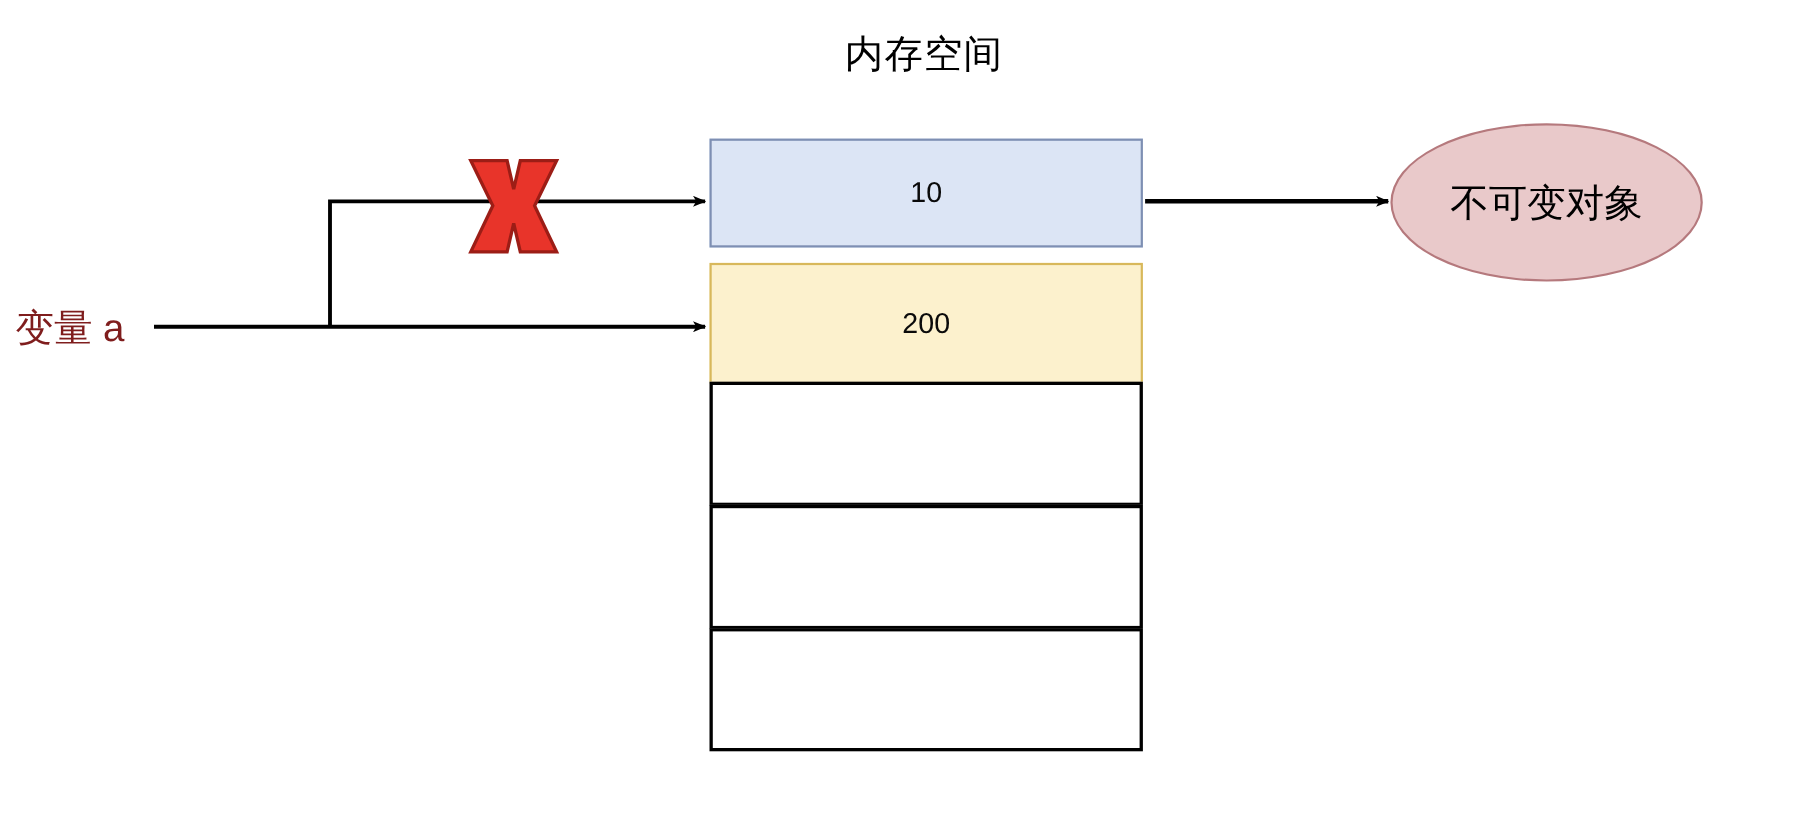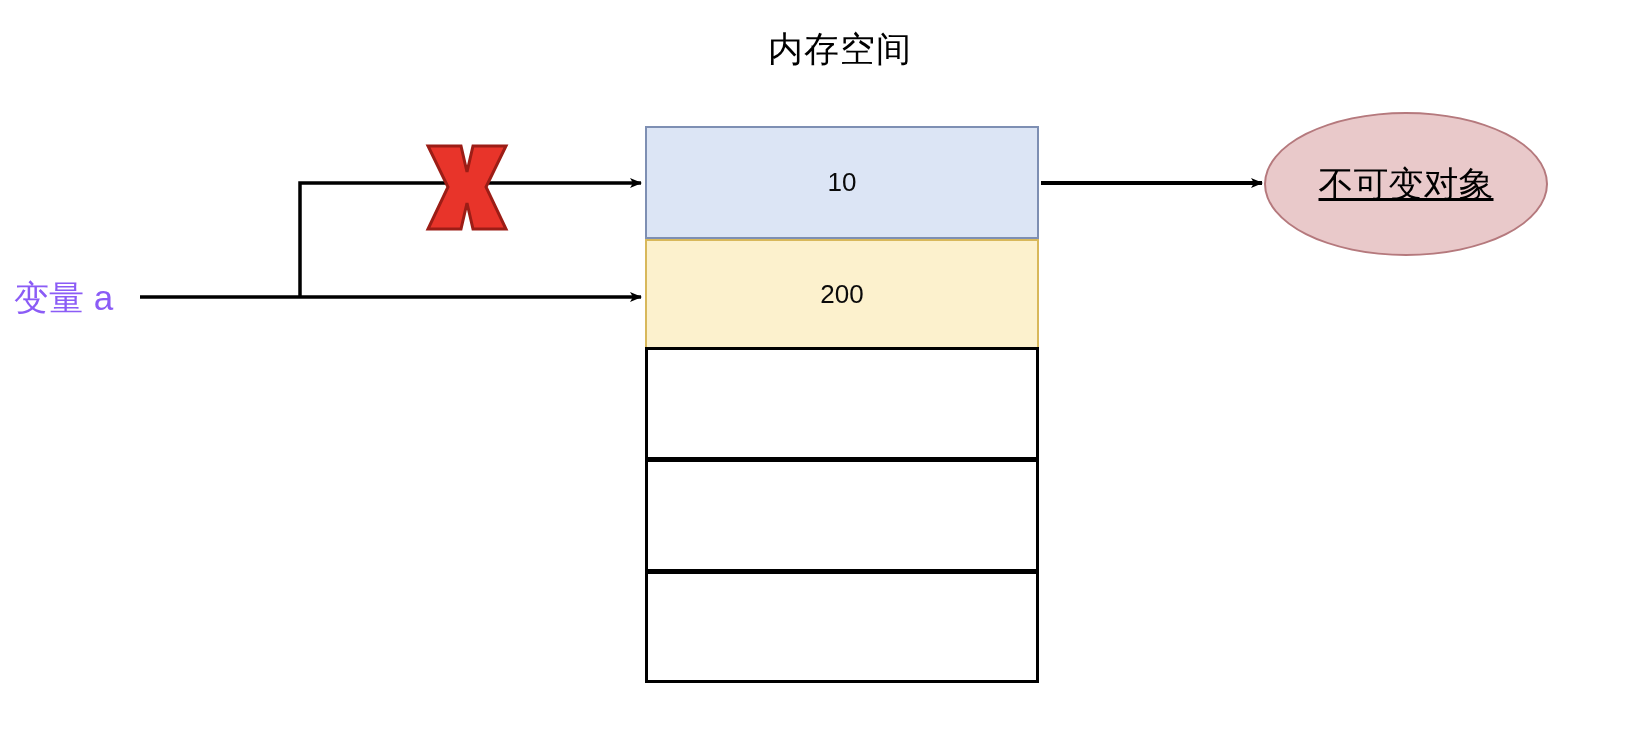--- a/index.html
+++ b/index.html
@@ -45,21 +45,21 @@
     width: 100%;
     box-sizing: border-box;
     display: flex;
     align-items: center;
     justify-content: center;
     font-size: 26px;
     color: #0a0a0a;
   }
   .mem-cell.blue {
     top: 0;
-    height: 113px;
+    height: 99px;
     background: #dce5f5;
     border: 2px solid #7e8fb3;
   }
   .mem-cell.yellow {
     top: 113px;
     height: 110px;
     background: #fcf1cd;
     border: 2px solid #d8b85b;
   }
   .mem-cell.empty {
@@ -69,42 +69,41 @@
   .mem-cell.e1 { top: 221px; height: 113px; }
   .mem-cell.e2 { top: 333px; height: 113px; }
   .mem-cell.e3 { top: 445px; height: 112px; }
 
   
   .var-label {
     position: absolute;
     left: 14px;
     top: 275px;
     font-size: 35px;
-    color: #8b5cf6;
+    color: #7f1d1d;
     white-space: nowrap;
   }
 
   
   .object-ellipse {
     position: absolute;
     left: 1264px;
     top: 112px;
     width: 284px;
     height: 144px;
     border-radius: 50%;
     background: #e9c9ca;
     border: 2px solid #b5797d;
     display: flex;
     align-items: center;
     justify-content: center;
     font-size: 35px;
     color: #000000;
     box-sizing: border-box;
     white-space: nowrap;
-    text-decoration: underline;
   }
 
   
   .overlay {
     position: absolute;
     left: 0;
     top: 0;
     width: 1644px;
     height: 748px;
     pointer-events: none;

